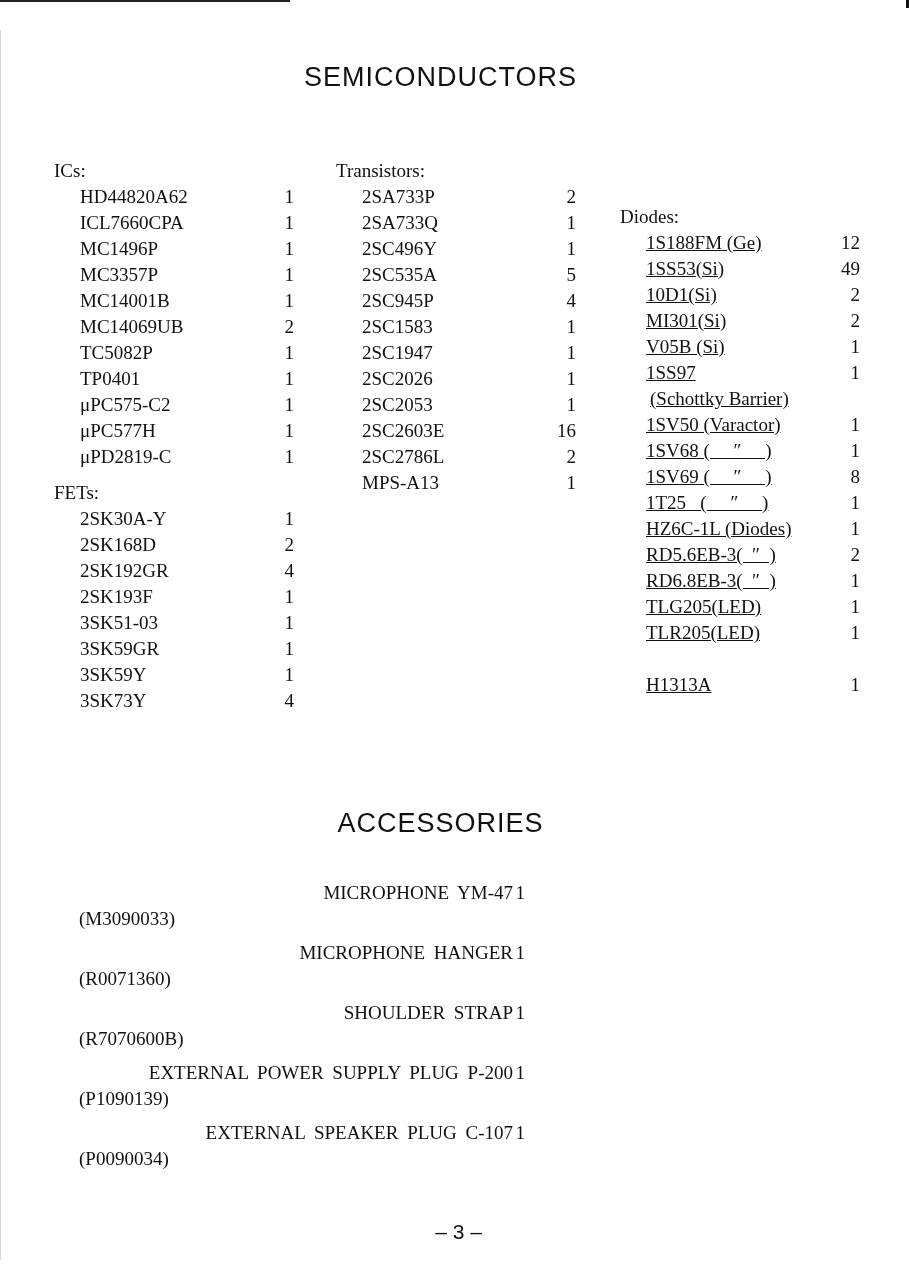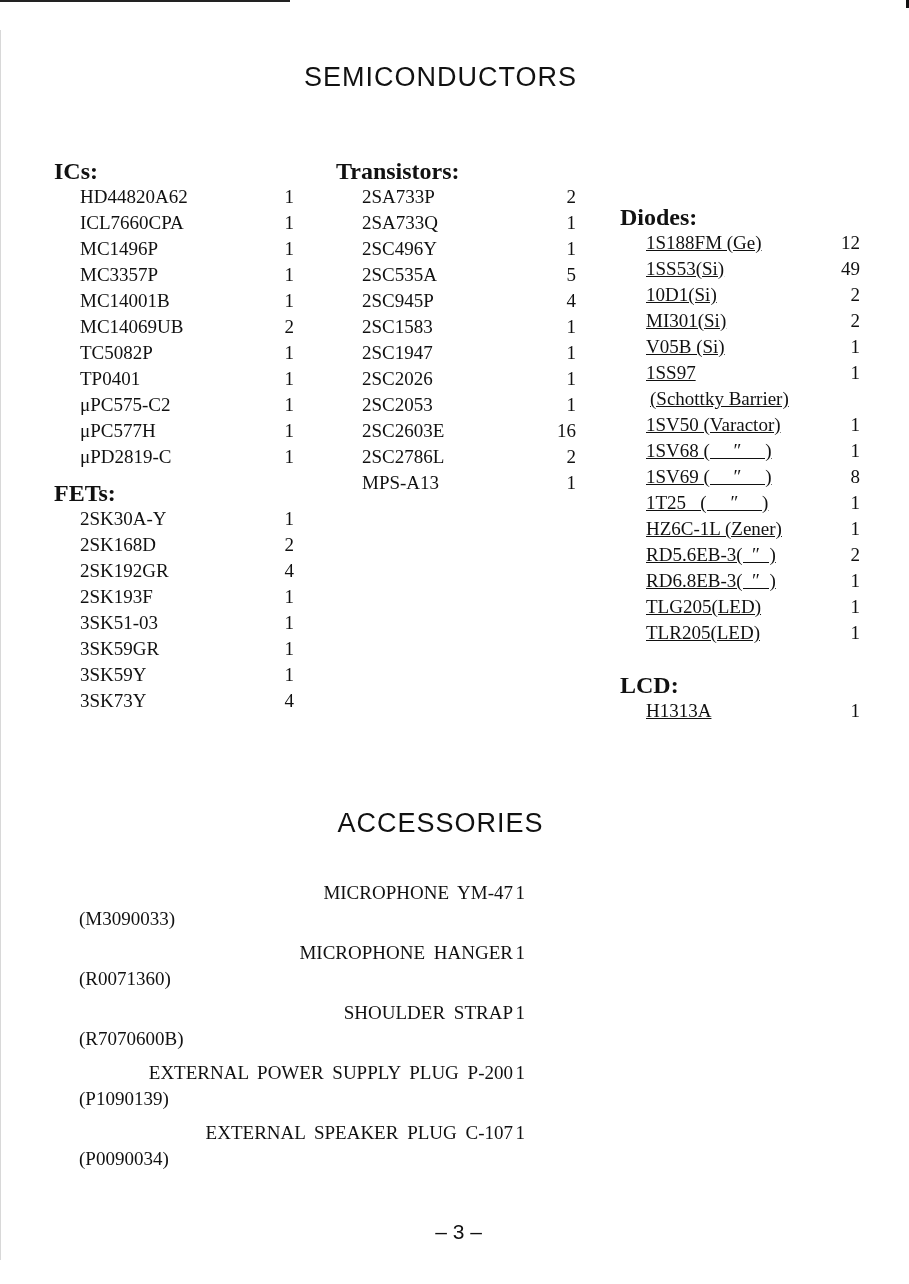--- a/index.html
+++ b/index.html
@@ -52,22 +52,22 @@
     #title-semis { top: 62px; left: -14px; }
     #title-acc { top: 808px; left: -14px; }
 
     .col {
       position: absolute;
       top: 158px;
       font-size: 19px;
       line-height: 26px;
     }
     .group-heading {
-      font-weight: bold;
-      font-size: 24px;
+      font-weight: normal;
+      font-size: 19px;
       height: 26px;
     }
     .row {
       display: flex;
       height: 26px;
       white-space: nowrap;
       align-items: flex-end;
     }
     .row .name {
       padding-left: 26px;
@@ -320,42 +320,41 @@
       </div>
     <div class="row">
         <span class="name" style="white-space:pre;">1SV69 (     ″     )</span>
         <span class="qty">8</span>
       </div>
     <div class="row">
         <span class="name" style="white-space:pre;">1T25   (     ″     )</span>
         <span class="qty">1</span>
       </div>
     <div class="row">
-        <span class="name">HZ6C-1L (Zener)</span>
+        <span class="name">HZ6C-1L (Diodes)</span>
         <span class="qty">1</span>
       </div>
     <div class="row">
         <span class="name" style="white-space:pre;">RD5.6EB-3(  ″  )</span>
         <span class="qty">2</span>
       </div>
     <div class="row">
         <span class="name" style="white-space:pre;">RD6.8EB-3(  ″  )</span>
         <span class="qty">1</span>
       </div>
     <div class="row">
         <span class="name">TLG205(LED)</span>
         <span class="qty">1</span>
       </div>
     <div class="row">
         <span class="name">TLR205(LED)</span>
         <span class="qty">1</span>
       </div>
   </div>
   <div class="spacer-lg"></div>
-  <div class="group-heading">LCD:</div>
   <div>
     <div class="row">
         <span class="name">H1313A</span>
         <span class="qty">1</span>
       </div>
   </div>
 </div>
 
 <h1 class="section-title" id="title-acc" style="margin:0;font-weight:normal;">ACCESSORIES</h1>
 

